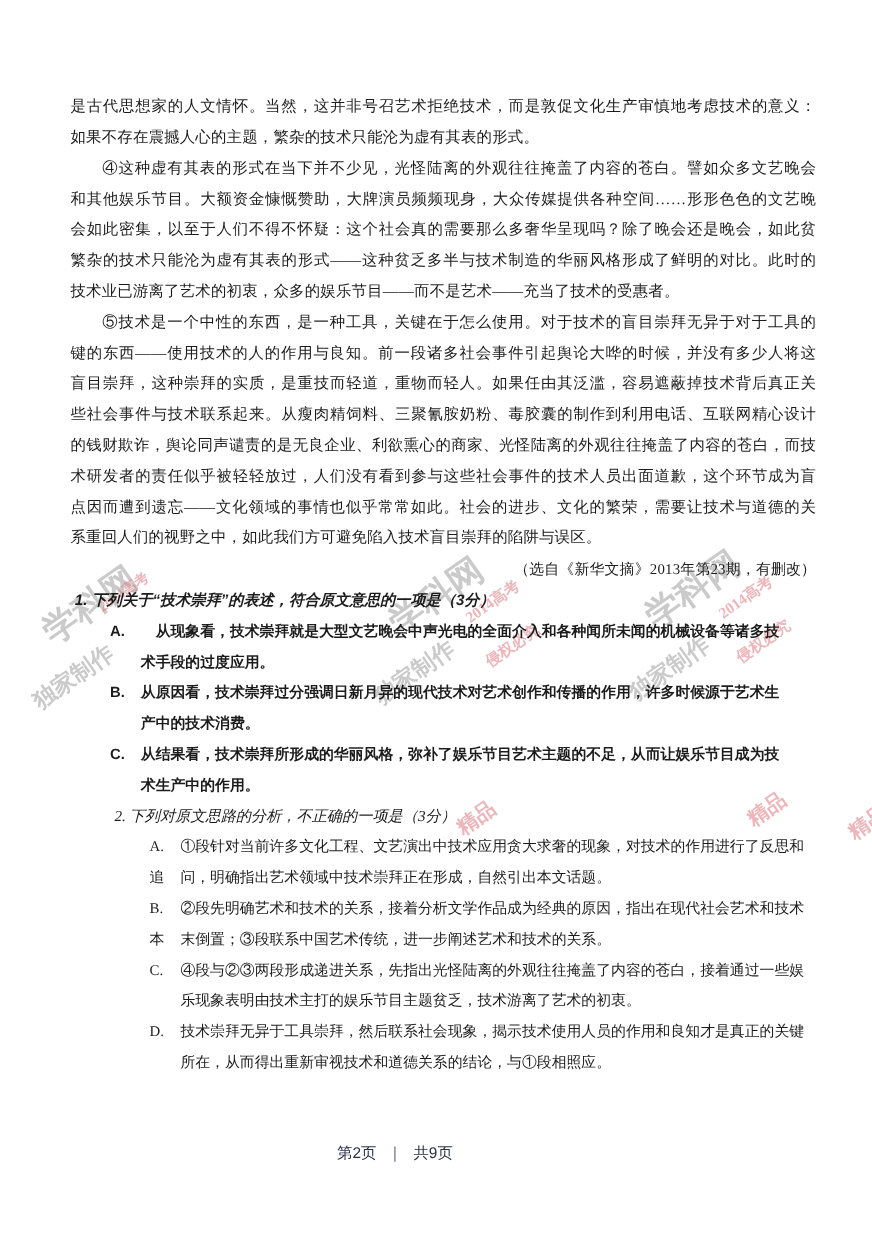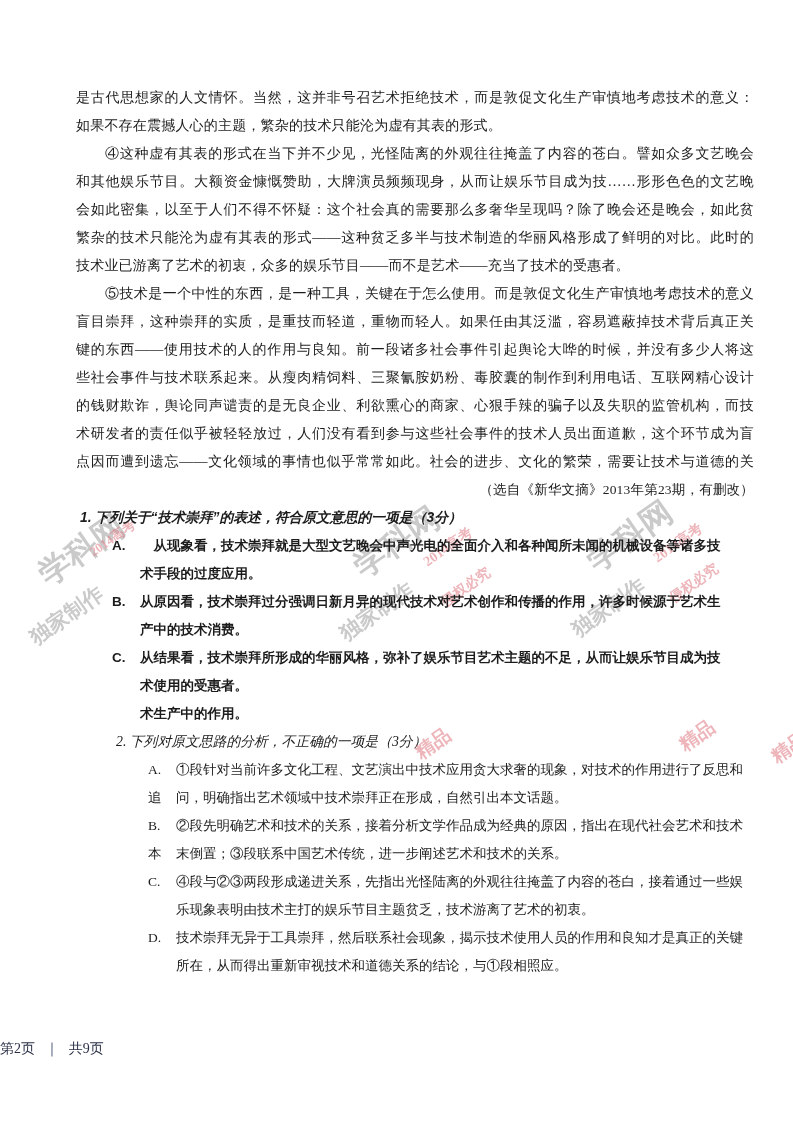--- a/index.html
+++ b/index.html
@@ -4,37 +4,37 @@
 <style>
   html,body{margin:0;padding:0;}
   body{
     width:793px;height:1122px;position:relative;background:#ffffff;
     font-family:"Liberation Serif",serif;color:#1c1c1c;overflow:hidden;
   }
   #watermark-layer{position:absolute;inset:0;z-index:0;pointer-events:none;}
   .wm{position:absolute;white-space:nowrap;transform:rotate(-35deg);transform-origin:left top;font-weight:bold;}
   .wm-gray{color:rgba(150,150,150,0.50);}
   .wm-pink{color:rgba(222,120,130,0.55);}
-  #content{position:absolute;left:76px;top:84px;width:678px;z-index:1;}
+  #content{position:absolute;left:64px;top:84px;width:678px;z-index:1;}
   .p-line{
     line-height:28px;height:28px;font-size:14px;
     text-align:justify;text-align-last:justify;letter-spacing:0.2px;
   }
   .p-line.indent{padding-left:29px;}
   .p-line.end{text-align-last:left;}
   .p-line.right{text-align-last:right;font-size:13.5px;}
   .stem-line{line-height:28px;height:28px;font-size:13.8px;padding-left:4px;font-style:italic;}
   .opt-line{line-height:28px;height:28px;font-size:13.5px;padding-left:36px;}
   .opt-cont{line-height:28px;height:28px;font-size:13.5px;padding-left:64px;}
   .opt-label{display:inline-block;min-width:28px;}
   .q-sans{font-family:"Liberation Sans",sans-serif;font-weight:600;letter-spacing:0;}
   .q-serif{font-family:"Liberation Serif",serif;font-weight:400;margin-left:36px;}
   #footer{
-    position:absolute;left:0;top:1040px;width:718px;text-align:left;z-index:1;
-    font-size:14px;color:#2a3047;font-family:Liberation Serif, serif;
+    position:absolute;left:0;top:1040px;width:718px;text-align:center;z-index:1;
+    font-size:14px;color:#2a3047;font-family:Liberation Sans, sans-serif;
   }
   #footer .sep{margin:0 10px;color:#3a4668;}
 </style>
 </head>
 <body>
 
 <div id="watermark-layer">
     <span class="wm wm-gray" style="left: 30px; top: 560px; font-size: 32px;">学科网</span>
     <span class="wm wm-pink" style="left: 86px; top: 546px; font-size: 13px;">2014高考</span>
     <span class="wm wm-gray" style="left: 24px; top: 628px; font-size: 21px;">独家制作</span>
@@ -49,41 +49,41 @@
     <span class="wm wm-pink" style="left: 410px; top: 744px; font-size: 19px;">精品</span>
     <span class="wm wm-pink" style="left: 674px; top: 736px; font-size: 19px;">精品</span>
     <span class="wm wm-pink" style="left: 766px; top: 748px; font-size: 19px;">精品</span>
   </div>
 
 <div id="content">
   <div id="passage">
       <div class="p-line">是古代思想家的人文情怀。当然，这并非号召艺术拒绝技术，而是敦促文化生产审慎地考虑技术的意义：</div>
       <div class="p-line end">如果不存在震撼人心的主题，繁杂的技术只能沦为虚有其表的形式。</div>
       <div class="p-line indent">④这种虚有其表的形式在当下并不少见，光怪陆离的外观往往掩盖了内容的苍白。譬如众多文艺晚会</div>
-      <div class="p-line">和其他娱乐节目。大额资金慷慨赞助，大牌演员频频现身，从而让娱乐节目成为技……形形色色的文艺晚</div>
+      <div class="p-line">和其他娱乐节目。大额资金慷慨赞助，大牌演员频频现身，大众传媒提供各种空间……形形色色的文艺晚</div>
       <div class="p-line">会如此密集，以至于人们不得不怀疑：这个社会真的需要那么多奢华呈现吗？除了晚会还是晚会，如此贫</div>
       <div class="p-line">繁杂的技术只能沦为虚有其表的形式——这种贫乏多半与技术制造的华丽风格形成了鲜明的对比。此时的</div>
       <div class="p-line end">技术业已游离了艺术的初衷，众多的娱乐节目——而不是艺术——充当了技术的受惠者。</div>
-      <div class="p-line indent">⑤技术是一个中性的东西，是一种工具，关键在于怎么使用。而是敦促文化生产审慎地考虑技术的意义</div>
+      <div class="p-line indent">⑤技术是一个中性的东西，是一种工具，关键在于怎么使用。对于技术的盲目崇拜无异于对于工具的</div>
+      <div class="p-line">键的东西——使用技术的人的作用与良知。前一段诸多社会事件引起舆论大哗的时候，并没有多少人将这</div>
       <div class="p-line">盲目崇拜，这种崇拜的实质，是重技而轻道，重物而轻人。如果任由其泛滥，容易遮蔽掉技术背后真正关</div>
-      <div class="p-line">键的东西——使用技术的人的作用与良知。前一段诸多社会事件引起舆论大哗的时候，并没有多少人将这</div>
       <div class="p-line">些社会事件与技术联系起来。从瘦肉精饲料、三聚氰胺奶粉、毒胶囊的制作到利用电话、互联网精心设计</div>
-      <div class="p-line">的钱财欺诈，舆论同声谴责的是无良企业、利欲熏心的商家、心狠手辣的骗子以及失职的监管机构，而技</div>
+      <div class="p-line">的钱财欺诈，舆论同声谴责的是无良企业、利欲熏心的商家、光怪陆离的外观往往掩盖了内容的苍白，而技</div>
       <div class="p-line">术研发者的责任似乎被轻轻放过，人们没有看到参与这些社会事件的技术人员出面道歉，这个环节成为盲</div>
       <div class="p-line">点因而遭到遗忘——文化领域的事情也似乎常常如此。社会的进步、文化的繁荣，需要让技术与道德的关</div>
+      <div class="p-line end">系重回人们的视野之中，如此我们方可避免陷入技术盲目崇拜的陷阱与误区。</div>
       <div class="p-line right">（选自《新华文摘》2013年第23期，有删改）</div>
     </div>
   <div id="questions">
       <div class="stem-line q-sans">1. 下列关于“技术崇拜”的表述，符合原文意思的一项是（3分）</div>
       <div class="opt-line q-sans"><span class="opt-label">A.</span><span>　从现象看，技术崇拜就是大型文艺晚会中声光电的全面介入和各种闻所未闻的机械设备等诸多技</span></div>
       <div class="opt-cont q-sans">术手段的过度应用。</div>
       <div class="opt-line q-sans"><span class="opt-label">B.</span><span>从原因看，技术崇拜过分强调日新月异的现代技术对艺术创作和传播的作用，许多时候源于艺术生</span></div>
       <div class="opt-cont q-sans">产中的技术消费。</div>
       <div class="opt-line q-sans"><span class="opt-label">C.</span><span>从结果看，技术崇拜所形成的华丽风格，弥补了娱乐节目艺术主题的不足，从而让娱乐节目成为技</span></div>
-      <div class="opt-cont q-sans">术使用的受惠者。</div>
       <div class="opt-cont q-sans">术生产中的作用。</div>
       <div class="stem-line q-serif">2. 下列对原文思路的分析，不正确的一项是（3分）</div>
       <div class="opt-line q-serif"><span class="opt-label">A.</span><span>①段针对当前许多文化工程、文艺演出中技术应用贪大求奢的现象，对技术的作用进行了反思和追</span></div>
       <div class="opt-cont q-serif">问，明确指出艺术领域中技术崇拜正在形成，自然引出本文话题。</div>
       <div class="opt-line q-serif"><span class="opt-label">B.</span><span>②段先明确艺术和技术的关系，接着分析文学作品成为经典的原因，指出在现代社会艺术和技术本</span></div>
       <div class="opt-cont q-serif">末倒置；③段联系中国艺术传统，进一步阐述艺术和技术的关系。</div>
       <div class="opt-line q-serif"><span class="opt-label">C.</span><span>④段与②③两段形成递进关系，先指出光怪陆离的外观往往掩盖了内容的苍白，接着通过一些娱</span></div>
       <div class="opt-cont q-serif">乐现象表明由技术主打的娱乐节目主题贫乏，技术游离了艺术的初衷。</div>
       <div class="opt-line q-serif"><span class="opt-label">D.</span><span>技术崇拜无异于工具崇拜，然后联系社会现象，揭示技术使用人员的作用和良知才是真正的关键</span></div>
       <div class="opt-cont q-serif">所在，从而得出重新审视技术和道德关系的结论，与①段相照应。</div>

